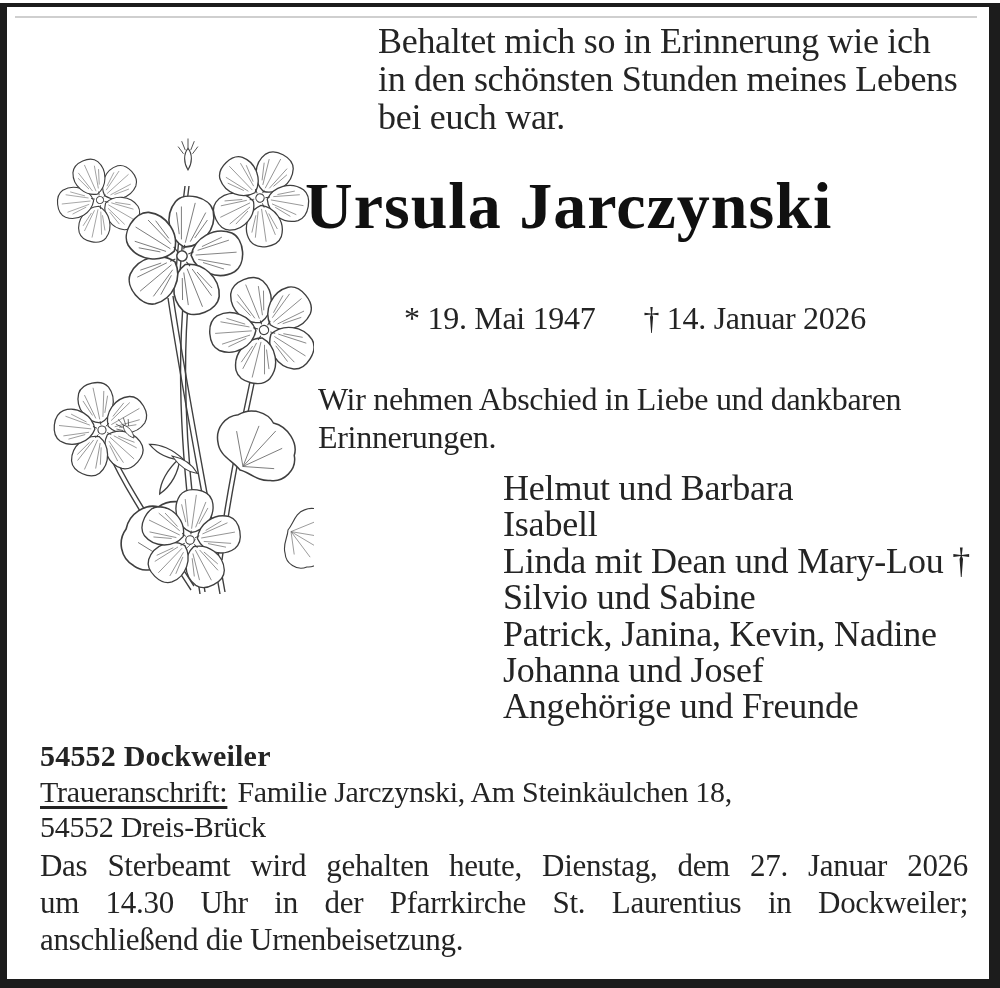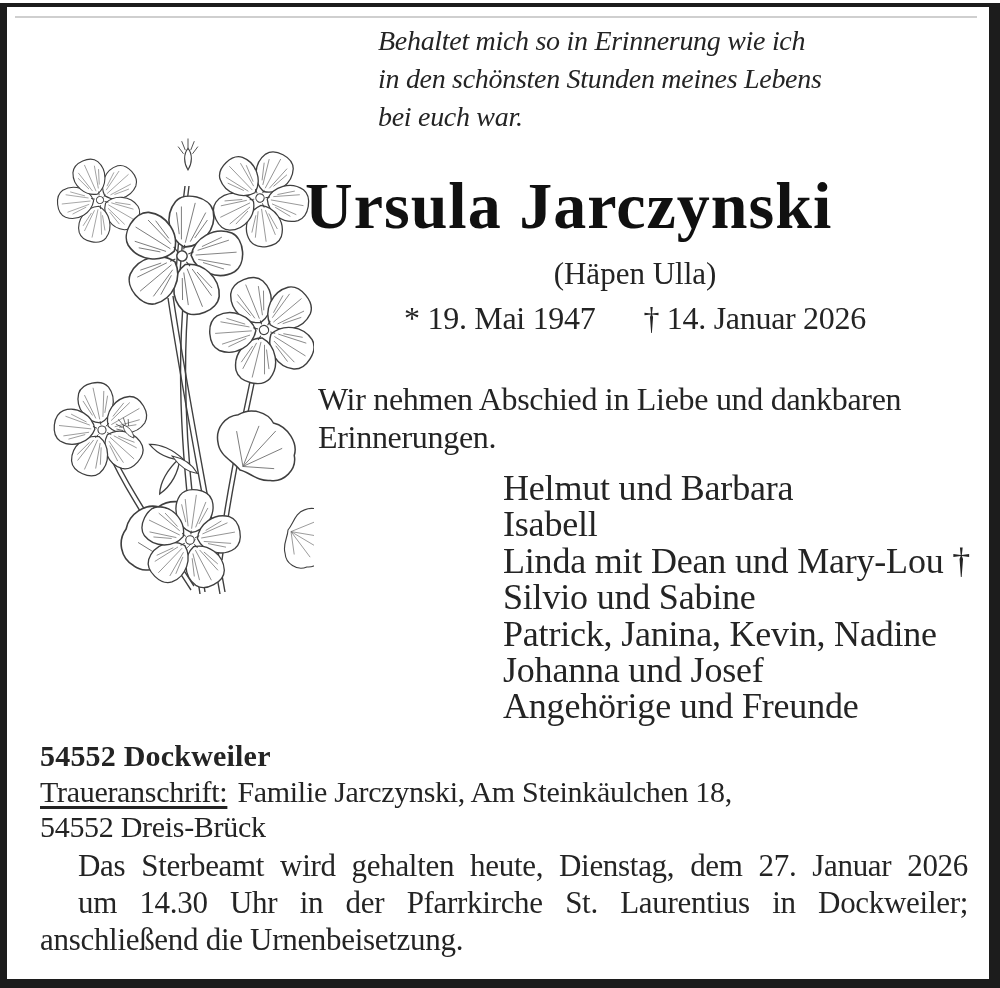--- a/index.html
+++ b/index.html
@@ -19,21 +19,21 @@
     border-right:11px solid #1c1c1c;
     border-bottom:9px solid #1c1c1c;
     pointer-events:none;
   }
   .frame-inner-line{
     position:absolute;left:8px;right:12px;top:9px;height:2px;
     background:#cfcfcf;
   }
   .epitaph{
     position:absolute;left:378px;top:22px;
-    font-size:28px;line-height:38px;letter-spacing:-0.3px;font-style:italic;
+    font-size:36px;line-height:38px;letter-spacing:-0.3px;
   }
   .flower{
     position:absolute;left:22px;top:138px;width:292px;height:466px;
   }
   .name{
     position:absolute;left:305px;top:164px;width:660px;
     text-align:left;
     font-size:66px;font-weight:bold;color:#101010;
     letter-spacing:1px;
     line-height:84px;
@@ -68,21 +68,21 @@
   .addr1 .label{text-decoration:underline;text-underline-offset:4px;}
   .addr1 .rest{margin-left:10px;}
   .addr2{
     position:absolute;left:40px;top:809px;
     font-size:30px;line-height:36px;letter-spacing:-0.3px;
   }
   .service{
     position:absolute;left:40px;top:847px;width:928px;
     font-size:31px;line-height:37px;letter-spacing:-0.3px;
   }
-  .service .jline{text-align:justify;text-align-last:justify;margin-left:38px;}
+  .service .jline{text-align:justify;text-align-last:justify;}
   .service .lline{text-align:left;}
 </style>
 </head>
 <body>
 
 <div class="page">
 
   <div class="frame">
     <div class="frame-inner-line"></div>
   </div>
@@ -150,21 +150,20 @@
       <use href="#flower5" transform="translate(242,192) rotate(-22) scale(1.02)"></use>
       <use href="#flower5" transform="translate(160,118) rotate(14) scale(1.14)"></use>
 
       <use href="#bud" transform="translate(166,32) scale(0.9)"></use>
       <use href="#bud" transform="translate(112,300) rotate(-40) scale(0.7)"></use>
     </svg>
   </div>
 
   <div class="name">Ursula Jarczynski</div>
 
-  <div class="nickname">(Häpen Ulla)</div>
 
   <div class="dates">
     <span>* 19. Mai 1947</span>
     <span>† 14. Januar 2026</span>
   </div>
 
   <div class="farewell">
     <div>Wir nehmen Abschied in Liebe und dankbaren</div>
     <div>Erinnerungen.</div>
   </div>

